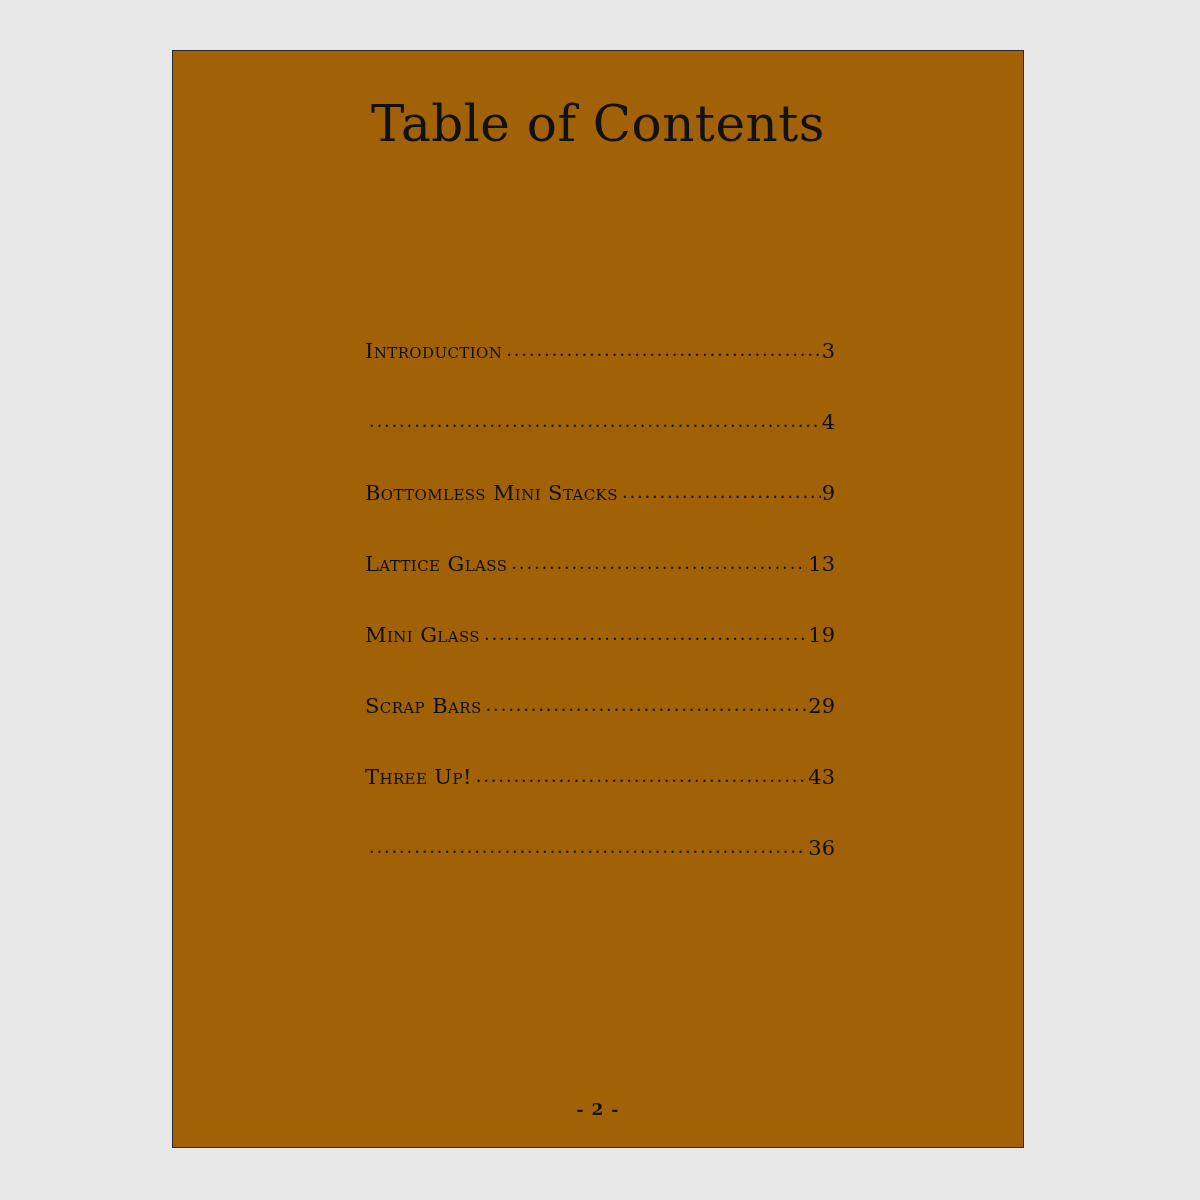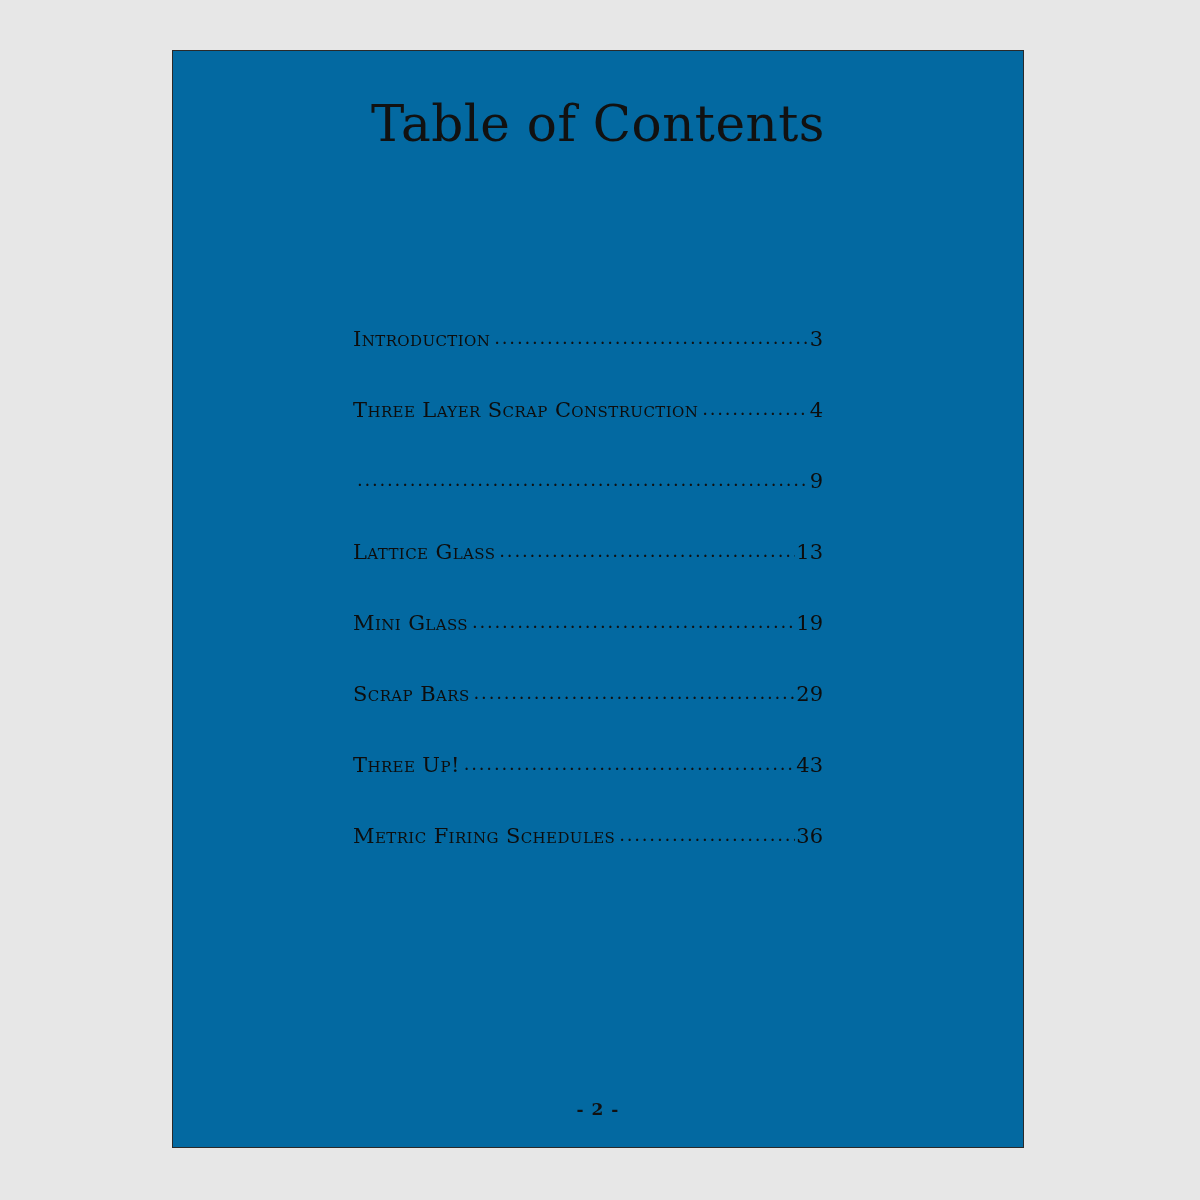--- a/index.html
+++ b/index.html
@@ -12,36 +12,36 @@
     background: #e7e7e7;
     font-family: "Liberation Serif", serif;
     overflow: hidden;
   }
   .page-wrap {
     position: absolute;
     left: 172px;
     top: 50px;
     width: 852px;
     height: 1098px;
-    background: #0369a1;
+    background: #a16207;
     border: 1px solid #2a2a2a;
     box-sizing: border-box;
   }
   .doc-title {
     text-align: center;
     font-family: "DejaVu Serif", serif;
     font-weight: normal;
     font-size: 50px;
     color: #111111;
     letter-spacing: 0.5px;
     margin: 0;
     padding-top: 44px;
   }
   .toc {
-    margin: 4px;
+    margin: 16px;
     padding: 0;
     list-style: none;
     position: absolute;
     left: 176px;
     top: 272px;
     width: 470px;
   }
   .toc-entry {
     display: flex;
     align-items: baseline;
@@ -97,26 +97,26 @@
 
   <ul class="toc">
 
     <li class="toc-entry">
       <span class="entry-title">Introduction</span>
       <span class="dots">....................................................................................................</span>
       <span class="entry-page">3</span>
     </li>
 
     <li class="toc-entry">
-      <span class="entry-title">Three Layer Scrap Construction</span>
       <span class="dots">....................................................................................................</span>
       <span class="entry-page">4</span>
     </li>
 
     <li class="toc-entry">
+      <span class="entry-title">Bottomless Mini Stacks</span>
       <span class="dots">....................................................................................................</span>
       <span class="entry-page">9</span>
     </li>
 
     <li class="toc-entry">
       <span class="entry-title">Lattice Glass</span>
       <span class="dots">....................................................................................................</span>
       <span class="entry-page">13</span>
     </li>
 
@@ -132,21 +132,20 @@
       <span class="entry-page">29</span>
     </li>
 
     <li class="toc-entry">
       <span class="entry-title">Three Up!</span>
       <span class="dots">....................................................................................................</span>
       <span class="entry-page">43</span>
     </li>
 
     <li class="toc-entry">
-      <span class="entry-title">Metric Firing Schedules</span>
       <span class="dots">....................................................................................................</span>
       <span class="entry-page">36</span>
     </li>
 
   </ul>
 
   <div class="folio">- 2 -</div>
 
 </div>
 

